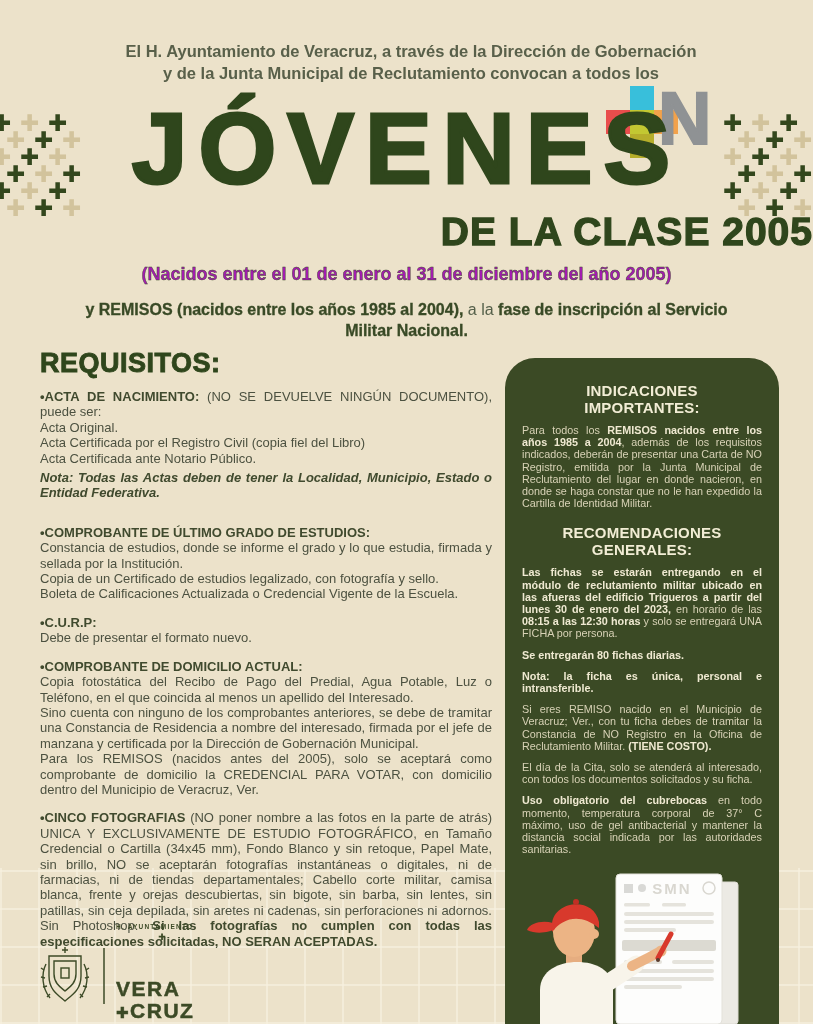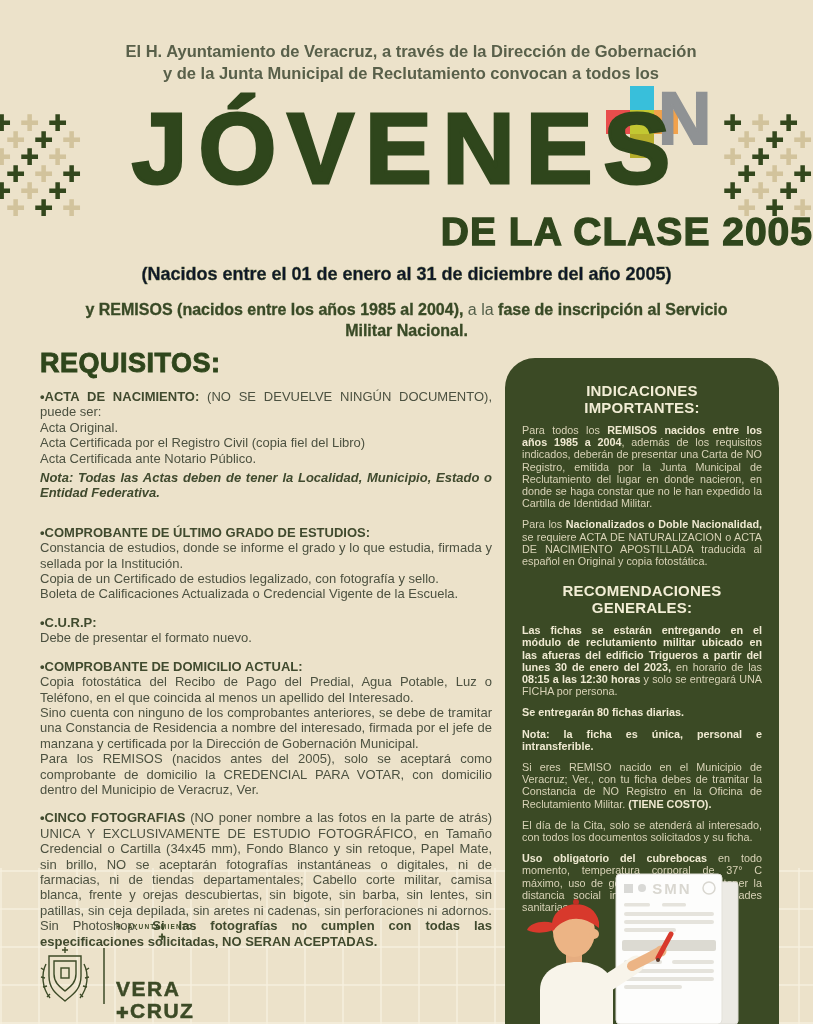--- a/index.html
+++ b/index.html
@@ -27,21 +27,21 @@
   .sq-bottom{left:24px;top:48px;background:#b6ae2b;}
   .plusn .nletter{position:absolute;left:52px;top:-10px;font-size:74px;font-weight:700;
                   color:#8f9294;-webkit-text-stroke:2px #8f9294;}
   .title{position:absolute;top:98px;left:0;right:0;margin:0;text-align:center;z-index:3;
          font-size:100px;line-height:1;font-weight:700;color:#2f461c;
          -webkit-text-stroke:3px #2f461c;letter-spacing:11px;}
   .subtitle{position:absolute;top:210px;left:0;right:0;text-align:right;z-index:3;
          font-size:39px;font-weight:700;color:#2f461c;-webkit-text-stroke:1.3px #2f461c;
          letter-spacing:1px;}
   .born{position:absolute;top:264px;left:0;right:0;text-align:center;z-index:1;
-        font-size:18px;font-weight:700;color:#0f172a;-webkit-text-stroke:.4px #394a26;}
+        font-size:18px;font-weight:700;color:#a21caf;-webkit-text-stroke:.4px #394a26;}
   .remisos{position:absolute;top:299px;left:78px;right:78px;text-align:center;z-index:1;
         font-size:16px;line-height:21px;color:#55604a;}
   .remisos .b{color:#394a26;-webkit-text-stroke:.3px #394a26;}
   .b{font-weight:700;}
   .i{font-style:italic;}
   .leftcol{position:absolute;left:40px;top:348px;width:452px;z-index:1;color:#4c5140;}
   .leftcol h2{margin:0 0 10px;font-size:27px;color:#2f461c;font-weight:700;
               -webkit-text-stroke:.9px #2f461c;letter-spacing:.5px;}
   .leftcol p{margin:0 0 13px;font-size:13px;line-height:15.4px;text-align:justify;}
   .leftcol .b{color:#404a2e;}
@@ -143,21 +143,20 @@
     <p class="nota"><span class="b i">Nota: Todas las Actas deben de tener la Localidad, Municipio, Estado o Entidad Federativa.</span></p>
     <p class="mt"><span class="b">•COMPROBANTE DE ÚLTIMO GRADO DE ESTUDIOS:</span><br><span>Constancia de estudios, donde se informe el grado y lo que estudia, firmada y sellada por la Institución.</span><br><span>Copia de un Certificado de estudios legalizado, con fotografía y sello.</span><br><span>Boleta de Calificaciones Actualizada o Credencial Vigente de la Escuela.</span></p>
     <p><span class="b">•C.U.R.P:</span><br><span>Debe de presentar el formato nuevo.</span></p>
     <p><span class="b">•COMPROBANTE DE DOMICILIO ACTUAL:</span><br><span>Copia fotostática del Recibo de Pago del Predial, Agua Potable, Luz o Teléfono, en el que coincida al menos un apellido del Interesado.</span><br><span>Sino cuenta con ninguno de los comprobantes anteriores, se debe de tramitar una Constancia de Residencia a nombre del interesado, firmada por el jefe de manzana y certificada por la Dirección de Gobernación Municipal.</span><br><span>Para los REMISOS (nacidos antes del 2005), solo se aceptará como comprobante de domicilio la CREDENCIAL PARA VOTAR, con domicilio dentro del Municipio de Veracruz, Ver.</span></p>
     <p><span class="b">•CINCO FOTOGRAFIAS </span><span>(NO poner nombre a las fotos en la parte de atrás) UNICA Y EXCLUSIVAMENTE DE ESTUDIO FOTOGRÁFICO, en Tamaño Credencial o Cartilla (34x45 mm), Fondo Blanco y sin retoque, Papel Mate, sin brillo, NO se aceptarán fotografías instantáneas o digitales, ni de farmacias, ni de tiendas departamentales; Cabello corte militar, camisa blanca, frente y orejas descubiertas, sin bigote, sin barba, sin lentes, sin patillas, sin ceja depilada, sin aretes ni cadenas, sin perforaciones ni adornos. Sin Photoshop. </span><span class="b">Si las fotografías no cumplen con todas las especificaciones solicitadas, NO SERAN ACEPTADAS.</span></p>
   </div>
 
   <div class="panel">
     <h3>INDICACIONES IMPORTANTES:</h3>
     <p><span>Para todos los </span><span class="b">REMISOS nacidos entre los años 1985 a 2004</span><span>, además de los requisitos indicados, deberán de presentar una Carta de NO Registro, emitida por la Junta Municipal de Reclutamiento del lugar en donde nacieron, en donde se haga constar que no le han expedido la Cartilla de Identidad Militar.</span></p>
-    <p><span>Para los </span><span class="b">Nacionalizados o Doble Nacionalidad,</span><span> se requiere ACTA DE NATURALIZACION o ACTA DE NACIMIENTO APOSTILLADA traducida al español en Original y copia fotostática.</span></p>
     <h3 class="second">RECOMENDACIONES GENERALES:</h3>
     <p><span class="b">Las fichas se estarán entregando en el módulo de reclutamiento militar ubicado en las afueras del edificio Trigueros a partir del lunes 30 de enero del 2023,</span><span> en horario de las </span><span class="b">08:15 a las 12:30 horas</span><span> y solo se entregará UNA FICHA por persona.</span></p>
     <p><span class="b">Se entregarán 80 fichas diarias.</span></p>
     <p><span class="b">Nota: la ficha es única, personal e intransferible.</span></p>
     <p><span>Si eres REMISO nacido en el Municipio de Veracruz; Ver., con tu ficha debes de tramitar la Constancia de NO Registro en la Oficina de Reclutamiento Militar. </span><span class="b">(TIENE COSTO).</span></p>
     <p><span>El día de la Cita, solo se atenderá al interesado, con todos los documentos solicitados y su ficha.</span></p>
     <p><span class="b">Uso obligatorio del cubrebocas</span><span> en todo momento, temperatura corporal de 37° C máximo, uso de gel antibacterial y mantener la distancia social indicada por las autoridades sanitarias.</span></p>
 
     <svg class="smn-illu" width="240" height="152" viewBox="0 0 240 152">
 

